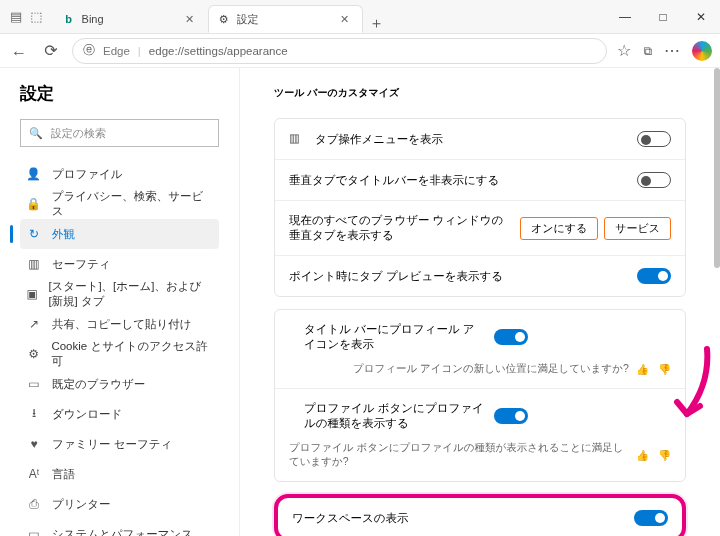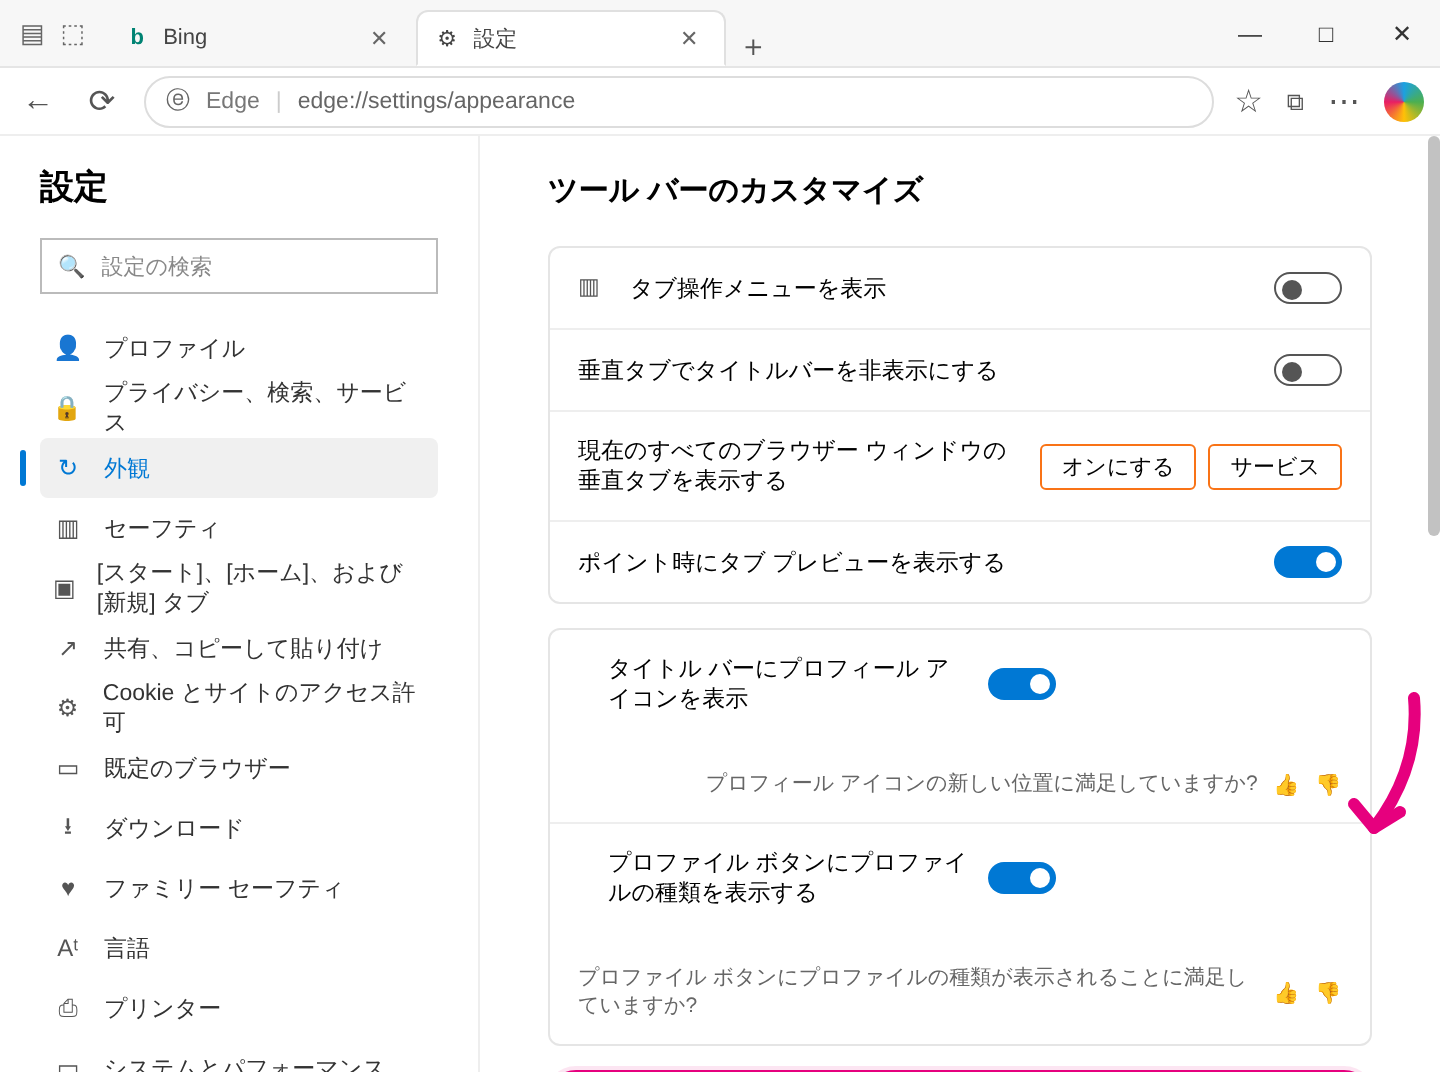--- a/index.html
+++ b/index.html
@@ -29,26 +29,26 @@
 .sidebar h2 { font-size: 17px; font-weight: 600; margin-bottom: 14px; }
 .search { height: 28px; border: 1px solid #bbb; display: flex; align-items: center; padding: 0 8px; gap: 8px; font-size: 11px; color: #888; margin-bottom: 12px; }
 .nav { list-style: none; }
 .nav li { display: flex; align-items: center; gap: 10px; height: 30px; padding: 0 6px; font-size: 11.5px; color: #333; border-radius: 4px; position: relative; }
 .nav li.active { background: #f0f0f0; color: #0078d4; }
 .nav li.active::before { content: ""; position: absolute; left: -10px; top: 6px; bottom: 6px; width: 3px; background: #0078d4; border-radius: 2px; }
 .nav .ico { width: 16px; text-align: center; color: #555; font-size: 12px; }
 .nav li.active .ico { color: #0078d4; }
 
 .main { flex: 1; padding: 18px 34px 0 34px; overflow-y: auto; position: relative; }
-.main h3 { font-size: 15px; font-weight: 600; margin-bottom: 18px; }
+.main h3 { font-size: 10px; font-weight: 600; margin-bottom: 18px; }
 .panel { border: 1px solid #e5e5e5; border-radius: 6px; margin-bottom: 12px; background: #fff; }
 .row { padding: 12px 14px; display: flex; align-items: center; gap: 10px; border-top: 1px solid #eee; font-size: 11.5px; }
 .row:first-child { border-top: none; }
 .row .lbl { flex: 1; }
-.feedback { font-size: 10.5px; color: #666; display: flex; align-items: center; gap: 8px; margin-top: 22px; justify-content: flex-end; width: 100%; }
+.feedback { font-size: 10.5px; color: #666; display: flex; align-items: center; gap: 8px; margin-top: 4px; justify-content: flex-end; width: 100%; }
 .row.col { flex-direction: column; align-items: stretch; gap: 6px; }
 .fbtop { display: flex; align-items: center; gap: 10px; margin-left: 15px; }
 .fbtop .lbl { flex: 1; }
 
 .toggle { width: 34px; height: 16px; border-radius: 10px; position: relative; }
 .toggle::after { content: ""; position: absolute; width: 10px; height: 10px; border-radius: 50%; top: 3px; }
 .toggle.off { border: 1px solid #555; background: #fff; }
 .toggle.off::after { background: #555; left: 3px; }
 .toggle.on { background: #0078d4; }
 .toggle.on::after { background: #fff; right: 3px; }

